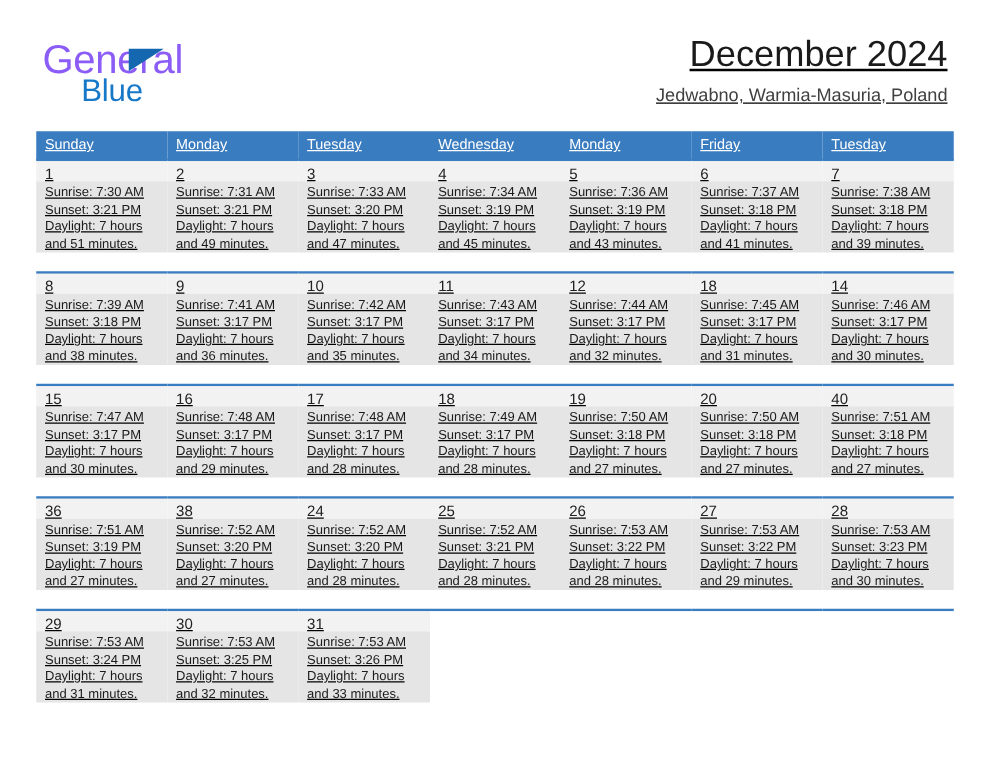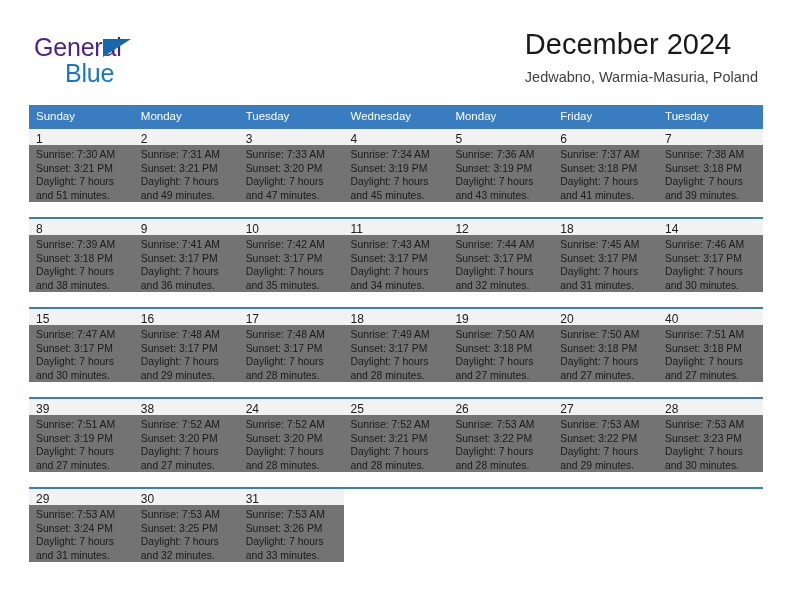--- a/index.html
+++ b/index.html
@@ -33,23 +33,23 @@
     position: absolute;
     left: 0;
     top: 8px;
     width: 190px;
     height: 56px;
   }
   .logo-general {
     position: absolute;
     left: 0;
     top: 0;
-    font-size: 25px;
+    font-size: 32px;
     letter-spacing: -0.2px;
-    color: #4c1d95;
+    color: #8b5cf6;
     line-height: 26px;
   }
   .logo-triangle {
     position: absolute;
     left: 69px;
     top: 5px;
     width: 0;
     height: 0;
     border-left: 28px solid #1567b0;
     border-bottom: 18px solid transparent;
@@ -61,20 +61,22 @@
     font-size: 25px;
     letter-spacing: -0.2px;
     color: #1878c8;
     line-height: 26px;
   }
 
   .title-block {
     position: absolute;
     right: 0;
     top: 0;
+    text-align: right;
+    text-decoration: underline;
   }
   .title {
     font-size: 29px;
     color: #1a1a1a;
     line-height: 36px;
     white-space: nowrap;
   }
   .subtitle {
     font-size: 14.5px;
     color: #404040;
@@ -89,20 +91,21 @@
     left: 29px;
     top: 105px;
     width: 734px;
     border-collapse: collapse;
     table-layout: fixed;
   }
   .calendar th, .calendar td {
     padding: 0;
     margin: 0;
     vertical-align: top;
+    text-decoration: underline;
   }
   .dow-row th {
     background: #3a7cc0;
     color: #ffffff;
     font-size: 11.5px;
     font-weight: normal;
     text-align: left;
     padding: 5px 0 5px 7px;
     height: 11px;
   }
@@ -119,21 +122,21 @@
   .cell-daynum {
     background: #f2f2f2;
     font-size: 12px;
     color: #202020;
     padding: 3px 0 4px 7px;
     height: 16px;
     box-sizing: border-box;
     line-height: 14px;
   }
   .cell-body {
-    background: #737373;
+    background: #e5e5e5;
     padding: 3px 5px 0 7px;
     font-size: 10.4px;
     line-height: 13.6px;
     color: #1a1a1a;
   }
   .cell-body div {
     white-space: nowrap;
   }
   .cell.empty .cell-daynum,
   .cell.empty .cell-body {
@@ -410,21 +413,21 @@
                 <div>Daylight: 7 hours</div>
                 <div>and 27 minutes.</div>
               </div>
             </div>
           </td>
       </tr>
 
       <tr class="week-row">
         <td>
             <div class="cell">
-              <div class="cell-daynum">39</div>
+              <div class="cell-daynum">36</div>
               <div class="cell-body">
                 <div>Sunrise: 7:51 AM</div>
                 <div>Sunset: 3:19 PM</div>
                 <div>Daylight: 7 hours</div>
                 <div>and 27 minutes.</div>
               </div>
             </div>
           </td>
         <td>
             <div class="cell">

